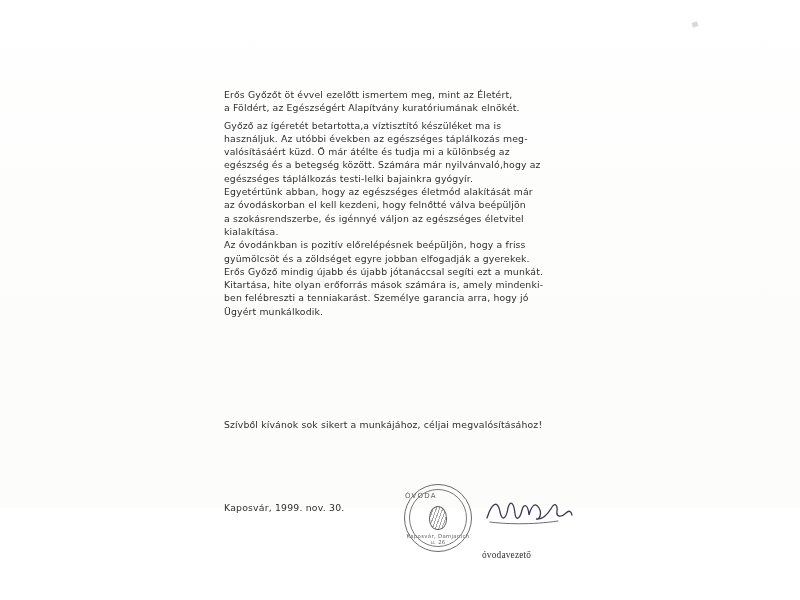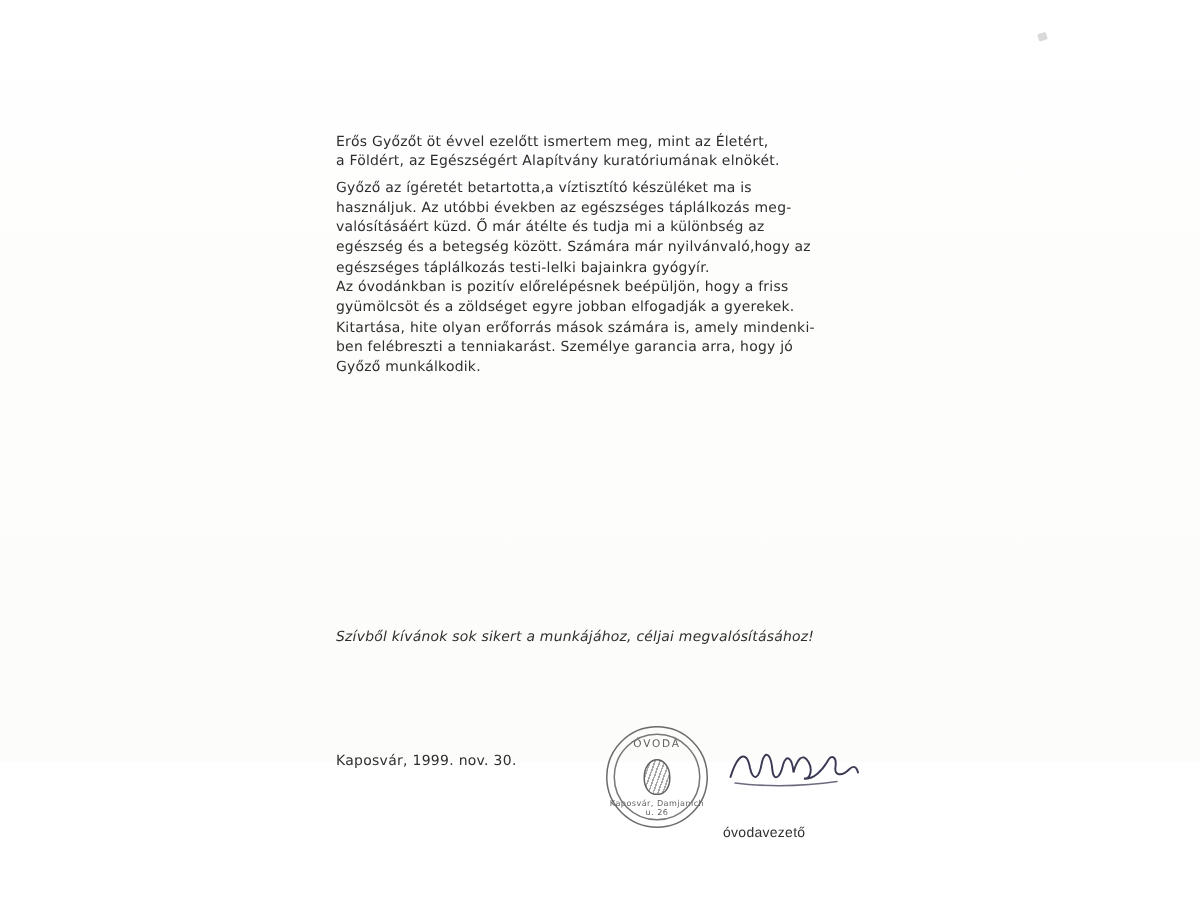--- a/index.html
+++ b/index.html
@@ -58,21 +58,20 @@
   .closing {
     position: absolute;
     left: 224px;
     top: 418px;
     width: 400px;
     font-family: "DejaVu Sans", sans-serif;
     font-size: 9.3px;
     line-height: 13.3px;
     color: #2e2e2e;
     letter-spacing: 0.15px;
-    font-style: italic;
   }
 
   .footer {
     position: absolute;
     left: 224px;
     top: 502px;
     width: 400px;
   }
 
   .place-date {
@@ -105,21 +104,21 @@
     right: 4px;
     bottom: 4px;
     border-radius: 50%;
     border: 1px solid #5a5a5a;
   }
   .stamp-top {
     position: absolute;
     left: 0;
     right: 0;
     top: 7px;
-    text-align: center;
+    text-align: left;
     font-family: "DejaVu Sans", sans-serif;
     font-size: 7px;
     letter-spacing: 1.2px;
     color: #3d3d3d;
   }
   .stamp-center {
     position: absolute;
     left: 50%;
     top: 50%;
     transform: translate(-50%, -50%);
@@ -156,46 +155,51 @@
     height: 34px;
   }
   .signature svg {
     display: block;
   }
 
   .sig-title {
     position: absolute;
     left: 258px;
     top: 48px;
-    font-family: Liberation Sans, sans-serif;
+    font-family: Liberation Serif, serif;
     font-size: 9.3px;
     color: #2e2e2e;
     letter-spacing: 0.2px;
   }
 </style>
 </head>
 <body>
 
 <div id="page">
 
   <div class="speck" style="left:692px; top:22px;"></div>
 
   <div class="doc-body">
     <p class="para">Erős Győzőt öt évvel ezelőtt ismertem meg, mint az Életért,
 a Földért, az Egészségért Alapítvány kuratóriumának elnökét.</p>
     <p class="para tight">Győző az ígéretét betartotta,a víztisztító készüléket ma is
 használjuk. Az utóbbi években az egészséges táplálkozás meg-
 valósításáért küzd. Ő már átélte és tudja mi a különbség az
 egészség és a betegség között. Számára már nyilvánvaló,hogy az
 egészséges táplálkozás testi-lelki bajainkra  gyógyír.</p>
+    <p class="para tight">Egyetértünk abban, hogy az egészséges életmód  alakítását már
+az óvodáskorban el kell kezdeni, hogy felnőtté válva beépüljön
+a szokásrendszerbe, és igénnyé váljon az egészséges életvitel
+kialakítása.</p>
     <p class="para tight">Az óvodánkban is pozitív előrelépésnek beépüljön, hogy a friss
 gyümölcsöt és a zöldséget egyre jobban elfogadják a gyerekek.</p>
+    <p class="para tight">Erős Győző mindig újabb és újabb jótanáccsal segíti ezt a munkát.</p>
     <p class="para tight">Kitartása, hite olyan erőforrás mások számára is, amely mindenki-
 ben felébreszti a tenniakarást. Személye garancia arra, hogy jó
-Győző munkálkodik.</p>
+Ügyért munkálkodik.</p>
   </div>
 
   <div class="closing">Szívből kívánok sok sikert a munkájához, céljai megvalósításához!</div>
 
   <div class="footer">
     <div class="place-date">Kaposvár, 1999. nov. 30.</div>
 
     <div class="stamp">
       <div class="stamp-top">ÓVODA</div>
       <div class="stamp-center"></div>

